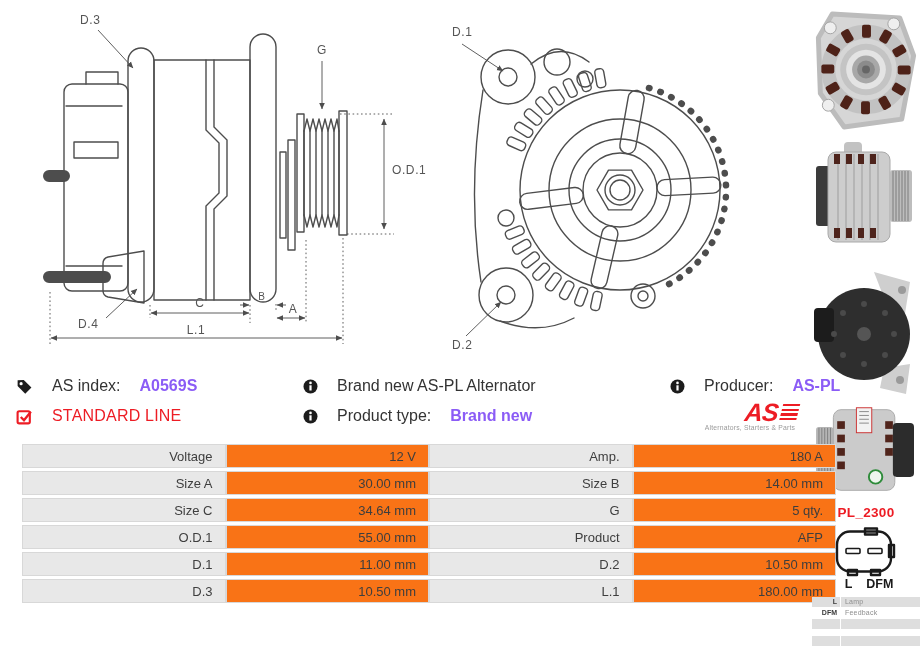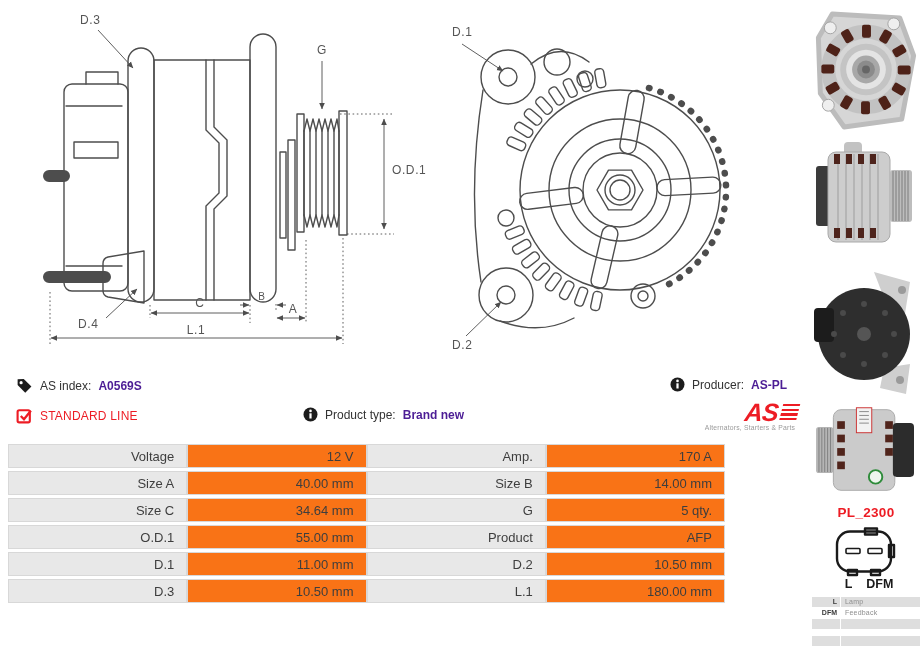--- a/index.html
+++ b/index.html
@@ -11,38 +11,38 @@
   .tech .ln *{stroke:#4d4d4d;fill:none;stroke-width:1.4;stroke-linejoin:round;stroke-linecap:round;}
   .tech .dim *{stroke:#4d4d4d;fill:none;stroke-width:0.9;}
   .tech .dot{stroke-dasharray:1.6 2.6;}
   .tech text{font:12px "Liberation Sans",sans-serif;fill:#555;letter-spacing:0.6px;stroke:none;}
   .tech text.sm{font-size:10px;}
 
   
   .photo{position:absolute;left:814px;}
 
   
-  .info-item{position:absolute;display:flex;align-items:center;gap:7px;
-             font-size:12px;color:#333;white-space:nowrap;}
-  .info-item b{color:#4c1d95;}
+  .info-item{position:absolute;display:flex;align-items:center;gap:19px;
+             font-size:16px;color:#333;white-space:nowrap;}
+  .info-item b{color:#8b5cf6;}
   .red-bold{color:#ed1c24;font-weight:normal;letter-spacing:0.2px;}
   .icn{flex:0 0 auto;display:block;}
 
   
   .as-logo{position:absolute;left:702px;top:400px;width:96px;}
   .as-row{display:flex;justify-content:flex-end;align-items:flex-end;height:22px;}
   .as-text{font-weight:bold;font-style:italic;font-size:25px;line-height:0.82;
            color:#ed1c24;transform:skewX(-6deg);letter-spacing:-1px;}
   .as-stripes{width:17px;height:18px;margin-left:3px;transform:skewX(-14deg);
               background:repeating-linear-gradient(to bottom,#ed1c24 0 2.4px,#fff 2.4px 4.6px);}
   .as-tagline{margin-top:2px;font-size:6.8px;color:#9a9a9a;text-align:center;
               letter-spacing:0.2px;white-space:nowrap;}
 
   
-  table.specs{position:absolute;left:8px;top:441px;width:717px;table-layout:fixed;
+  table.specs{position:absolute;left:22px;top:441px;width:814px;table-layout:fixed;
               border-collapse:separate;border-spacing:0 3px;font-size:13px;}
   table.specs td{height:22px;border:1px solid #d8d8d8;text-align:right;
                  padding:0 12px 0 0;color:#3e3e3e;overflow:hidden;}
   td.lbl{background:#e8e8e8;}
   td.val{background:#f97316;}
 
   
   .plug-code{position:absolute;left:814px;top:505px;width:104px;text-align:center;
              font-size:13.5px;font-weight:bold;color:#ed1c24;letter-spacing:0.3px;}
   .plug-svg{position:absolute;left:834px;top:527px;}
@@ -246,20 +246,28 @@
 
   <div class="info-item" style="left:16px;top:377px">
     <svg class="icn" width="17" height="17" viewBox="0 0 16 16">
       <path d="M1.5,2 v5.6 l7.2,7.2 5.8,-5.8 -7.2,-7.2 z" fill="#1c1c1c"></path>
       <circle cx="4.8" cy="5.3" r="1.5" fill="#ffffff"></circle>
     </svg>
     <span>AS index:</span>
     <b>A0569S</b>
   </div>
 
+  <div class="info-item" style="left:303px;top:377px">
+    <svg class="icn" width="15" height="15" viewBox="0 0 15 15">
+      <circle cx="7.5" cy="7.5" r="7" fill="#1c1c1c"></circle>
+      <rect x="6.4" y="6.3" width="2.2" height="5.2" fill="#ffffff"></rect>
+      <circle cx="7.5" cy="3.9" r="1.3" fill="#ffffff"></circle>
+    </svg>
+    <span>Brand new AS-PL Alternator</span>
+  </div>
 
   <div class="info-item" style="left:670px;top:377px">
     <svg class="icn" width="15" height="15" viewBox="0 0 15 15">
       <circle cx="7.5" cy="7.5" r="7" fill="#1c1c1c"></circle>
       <rect x="6.4" y="6.3" width="2.2" height="5.2" fill="#ffffff"></rect>
       <circle cx="7.5" cy="3.9" r="1.3" fill="#ffffff"></circle>
     </svg>
     <span>Producer:</span>
     <b>AS-PL</b>
   </div>
@@ -295,25 +303,25 @@
         <col style="width:25%">
         <col style="width:25%">
         <col style="width:25%">
         <col style="width:25%">
       </colgroup>
     <tbody>
       <tr>
         <td class="lbl">Voltage</td>
         <td class="val">12 V</td>
         <td class="lbl">Amp.</td>
-        <td class="val">170 A</td>
+        <td class="val">180 A</td>
       </tr>
       <tr>
         <td class="lbl">Size A</td>
-        <td class="val">40.00 mm</td>
+        <td class="val">30.00 mm</td>
         <td class="lbl">Size B</td>
         <td class="val">14.00 mm</td>
       </tr>
       <tr>
         <td class="lbl">Size C</td>
         <td class="val">34.64 mm</td>
         <td class="lbl">G</td>
         <td class="val">5 qty.</td>
       </tr>
       <tr>

